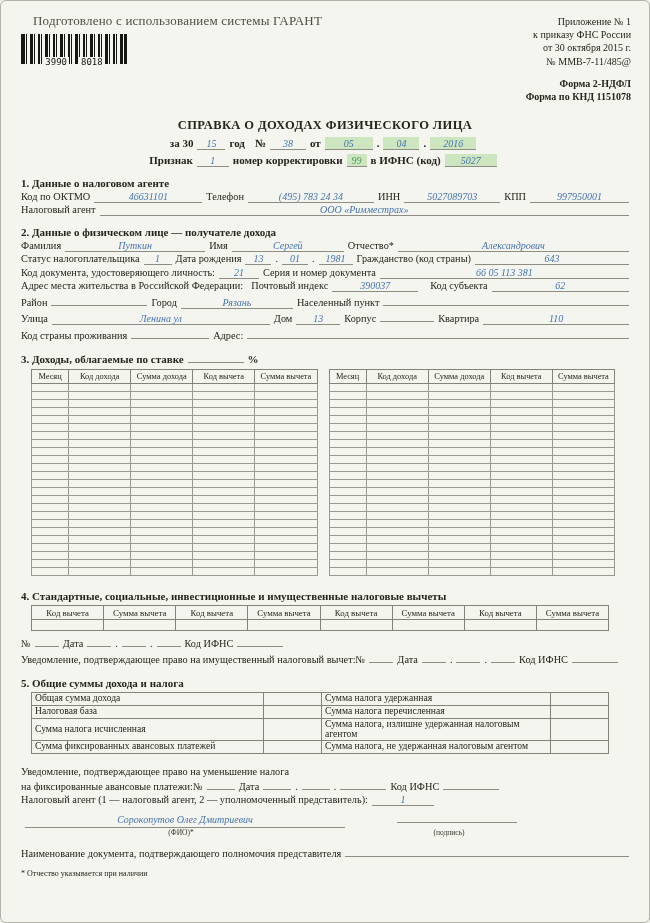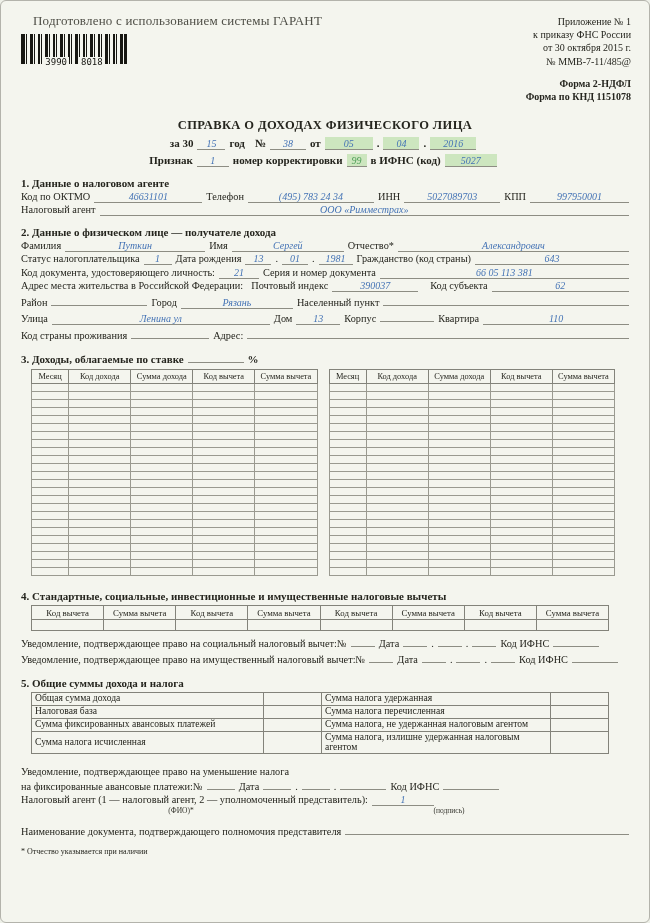--- a/index.html
+++ b/index.html
@@ -587,21 +587,20 @@
           <td></td>
           <td></td>
           <td></td>
           <td></td>
           <td></td>
         </tr>
       </tbody>
     </table>
   <div class="sec">
     <div class="frow notice">
-      <span class="lbl">Уведомление, подтверждающее право на социальный налоговый вычет:</span>
       <span class="lbl">№</span>
       <span class="fld" style="width:24px"></span>
       <span class="lbl">Дата</span>
       <span class="fld" style="width:24px"></span>
       <span class="lbl">.</span>
       <span class="fld" style="width:24px"></span>
       <span class="lbl">.</span>
       <span class="fld" style="width:24px"></span>
       <span class="lbl">Код ИФНС</span>
       <span class="fld" style="width:46px"></span>
@@ -632,29 +631,29 @@
           <td>Сумма налога удержанная</td>
           <td class="v"></td>
         </tr>
         <tr>
           <td class="l1">Налоговая база</td>
           <td class="v"></td>
           <td>Сумма налога перечисленная</td>
           <td class="v"></td>
         </tr>
         <tr>
-          <td class="l1">Сумма фиксированных авансовых платежей</td>
-          <td class="v"></td>
-          <td>Сумма налога, не удержанная налоговым агентом</td>
+          <td class="l1">Сумма налога исчисленная</td>
+          <td class="v"></td>
+          <td>Сумма налога, излишне удержанная налоговым агентом</td>
           <td class="v"></td>
         </tr>
         <tr>
-          <td class="l1">Сумма налога исчисленная</td>
-          <td class="v"></td>
-          <td>Сумма налога, излишне удержанная налоговым агентом</td>
+          <td class="l1">Сумма фиксированных авансовых платежей</td>
+          <td class="v"></td>
+          <td>Сумма налога, не удержанная налоговым агентом</td>
           <td class="v"></td>
         </tr>
       </tbody>
     </table>
 
   <div class="sec">
     <div class="frow" style="margin-top:12px">
       <span class="lbl">Уведомление, подтверждающее право на уменьшение налога</span>
     </div>
     <div class="frow">
@@ -668,20 +667,24 @@
       <span class="lbl">.</span>
       <span class="fld" style="width:46px"></span>
       <span class="lbl">Код ИФНС</span>
       <span class="fld" style="width:56px"></span>
     </div>
     <div class="frow">
       <span class="lbl">Налоговый агент (1 — налоговый агент, 2 — уполномоченный представитель):</span>
       <span class="fld" style="width:62px"><span class="hw">1</span></span>
     </div>
   </div>
+  <div class="sig-row">
+    <span class="fld sig-l"><span class="hw">Сорокопутов Олег Дмитриевич</span></span>
+    <span class="fld sig-r"></span>
+  </div>
   <div class="cap-row">
     <span class="cap-l">(ФИО)*</span>
     <span class="cap-r">(подпись)</span>
   </div>
   <div class="sec">
     <div class="frow" style="margin-top:8px">
       <span class="lbl">Наименование документа, подтверждающего полномочия представителя</span>
       <span class="fld grow"></span>
     </div>
   </div>

